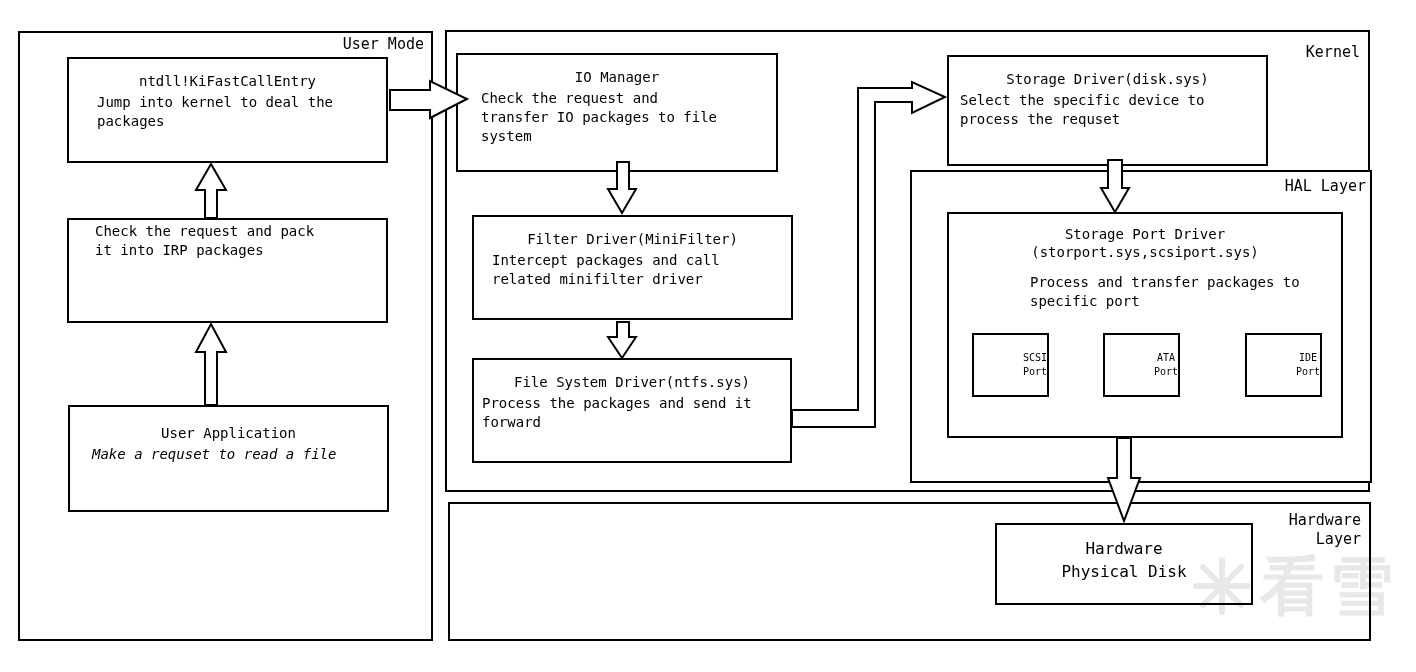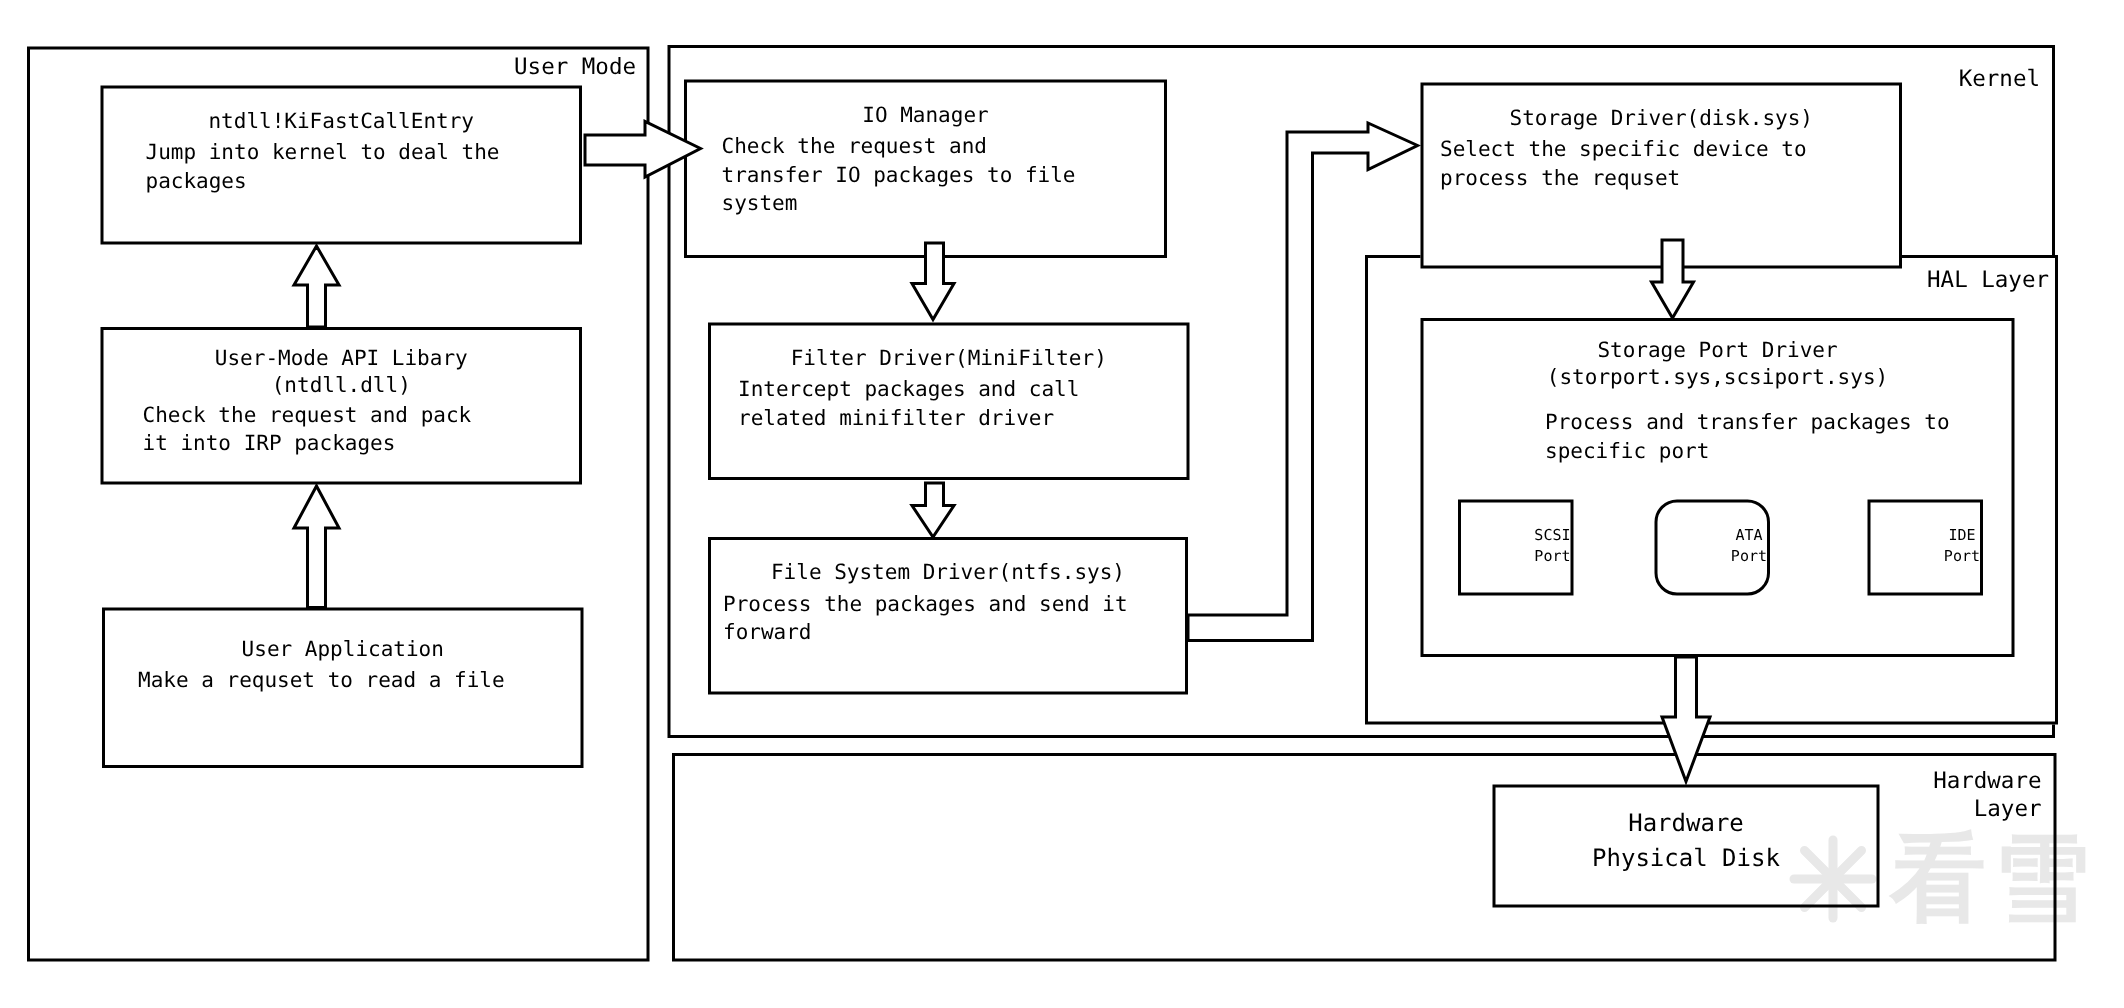--- a/index.html
+++ b/index.html
@@ -63,29 +63,27 @@
 Layer</span>
   </div>
 
   <div class="box" style="left:67px;top:57px;width:321px;height:106px;">
     <div class="title" data-bind="boxes.ntdll.title">ntdll!KiFastCallEntry</div>
     <div class="body" data-bind="boxes.ntdll.body" style="padding-left:28px;">Jump into kernel to deal the
 packages</div>
   </div>
 
   <div class="box" style="left:67px;top:218px;width:321px;height:105px;">
-    <div class="title" data-bind="boxes.user_api.title" style="padding-top:10px;">User-Mode API Libary
-(ntdll.dll)</div>
     <div class="body" data-bind="boxes.user_api.body" style="padding-left:26px;padding-top:2px;">Check the request and pack
 it into IRP packages</div>
   </div>
 
   <div class="box" style="left:68px;top:405px;width:321px;height:107px;">
     <div class="title" data-bind="boxes.user_app.title" style="padding-top:17px;">User Application</div>
-    <div class="body" data-bind="boxes.user_app.body" style="padding-left:22px;">Make a requset to read a file</div>
+    <div class="body" data-bind="boxes.user_app.body" style="padding-left:22px;font-style:italic;">Make a requset to read a file</div>
   </div>
 
   <div class="box" style="left:456px;top:53px;width:322px;height:119px;">
     <div class="title" data-bind="boxes.io_manager.title">IO Manager</div>
     <div class="body" data-bind="boxes.io_manager.body" style="padding-left:23px;">Check the request and
 transfer IO packages to file
 system</div>
   </div>
 
   <div class="box" style="left:472px;top:215px;width:321px;height:105px;">
@@ -93,36 +91,36 @@
     <div class="body" data-bind="boxes.filter_driver.body" style="padding-left:18px;">Intercept packages and call
 related minifilter driver</div>
   </div>
 
   <div class="box" style="left:472px;top:358px;width:320px;height:105px;">
     <div class="title" data-bind="boxes.file_system_driver.title">File System Driver(ntfs.sys)</div>
     <div class="body" data-bind="boxes.file_system_driver.body" style="padding-left:8px;">Process the packages and send it
 forward</div>
   </div>
 
-  <div class="box" style="left:947px;top:55px;width:321px;height:124px;">
+  <div class="box" style="left:947px;top:55px;width:321px;height:111px;">
     <div class="title" data-bind="boxes.storage_driver.title">Storage Driver(disk.sys)</div>
     <div class="body" data-bind="boxes.storage_driver.body" style="padding-left:11px;">Select the specific device to
 process the requset</div>
   </div>
 
   <div class="box" style="left:947px;top:212px;width:396px;height:226px;">
     <div class="title" data-bind="boxes.storage_port_driver.title" style="padding-top:11px;">Storage Port Driver
 (storport.sys,scsiport.sys)</div>
     <div class="body" data-bind="boxes.storage_port_driver.body" style="padding-left:81px;padding-top:12px;">Process and transfer packages to
 specific port</div>
     <div class="port-box" style="left:23px;top:119px;width:77px;height:64px;">
       <span data-bind="ports.0.label">SCSI
 Port</span>
     </div>
-    <div class="port-box" style="left:154px;top:119px;width:77px;height:64px;border-radius:15px;">
+    <div class="port-box" style="left:154px;top:119px;width:77px;height:64px;">
       <span data-bind="ports.1.label">ATA
 Port</span>
     </div>
     <div class="port-box" style="left:296px;top:119px;width:77px;height:64px;">
       <span data-bind="ports.2.label">IDE
 Port</span>
     </div>
   </div>
 
   <div class="box" style="left:995px;top:523px;width:258px;height:82px;">

